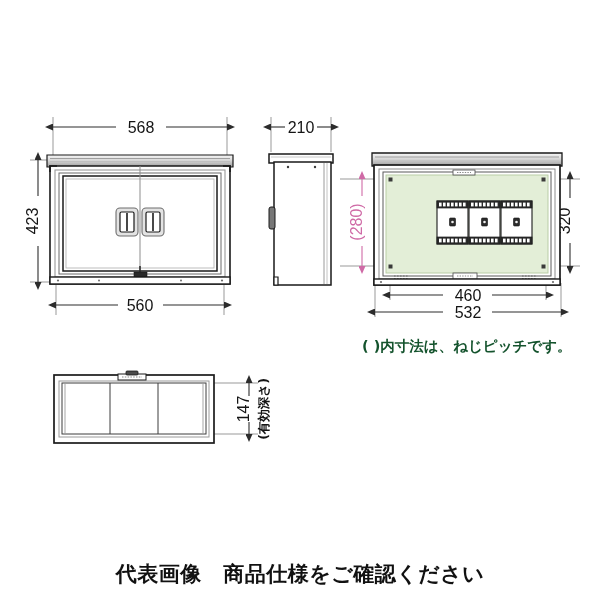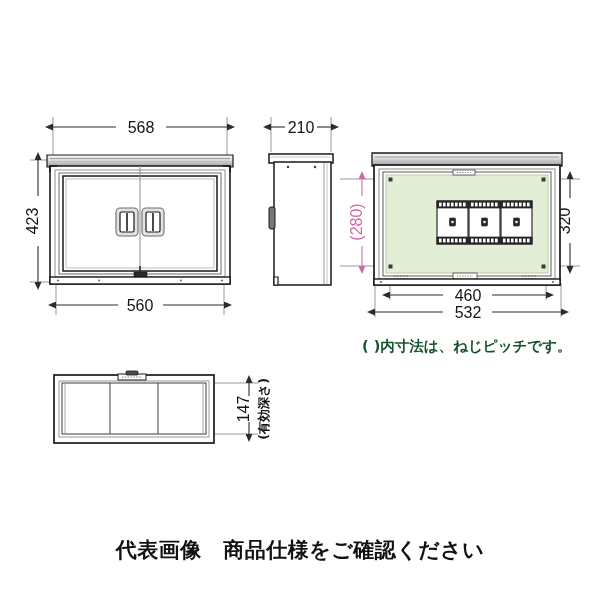--- a/index.html
+++ b/index.html
@@ -23,21 +23,21 @@
   .svg-root {
     position: absolute;
     left: 0; top: 0;
     width: 600px;
     height: 600px;
     display: block;
   }
   .caption {
     position: absolute;
     left: 0;
-    top: 536px;
+    top: 560px;
     width: 600px;
     text-align: center;
     font-size: 21px;
     font-family: "DejaVu Sans", "Liberation Sans", sans-serif;
     font-weight: 700;
     letter-spacing: 0.5px;
     color: #111111;
     white-space: pre;
   }
   .note-jp {

